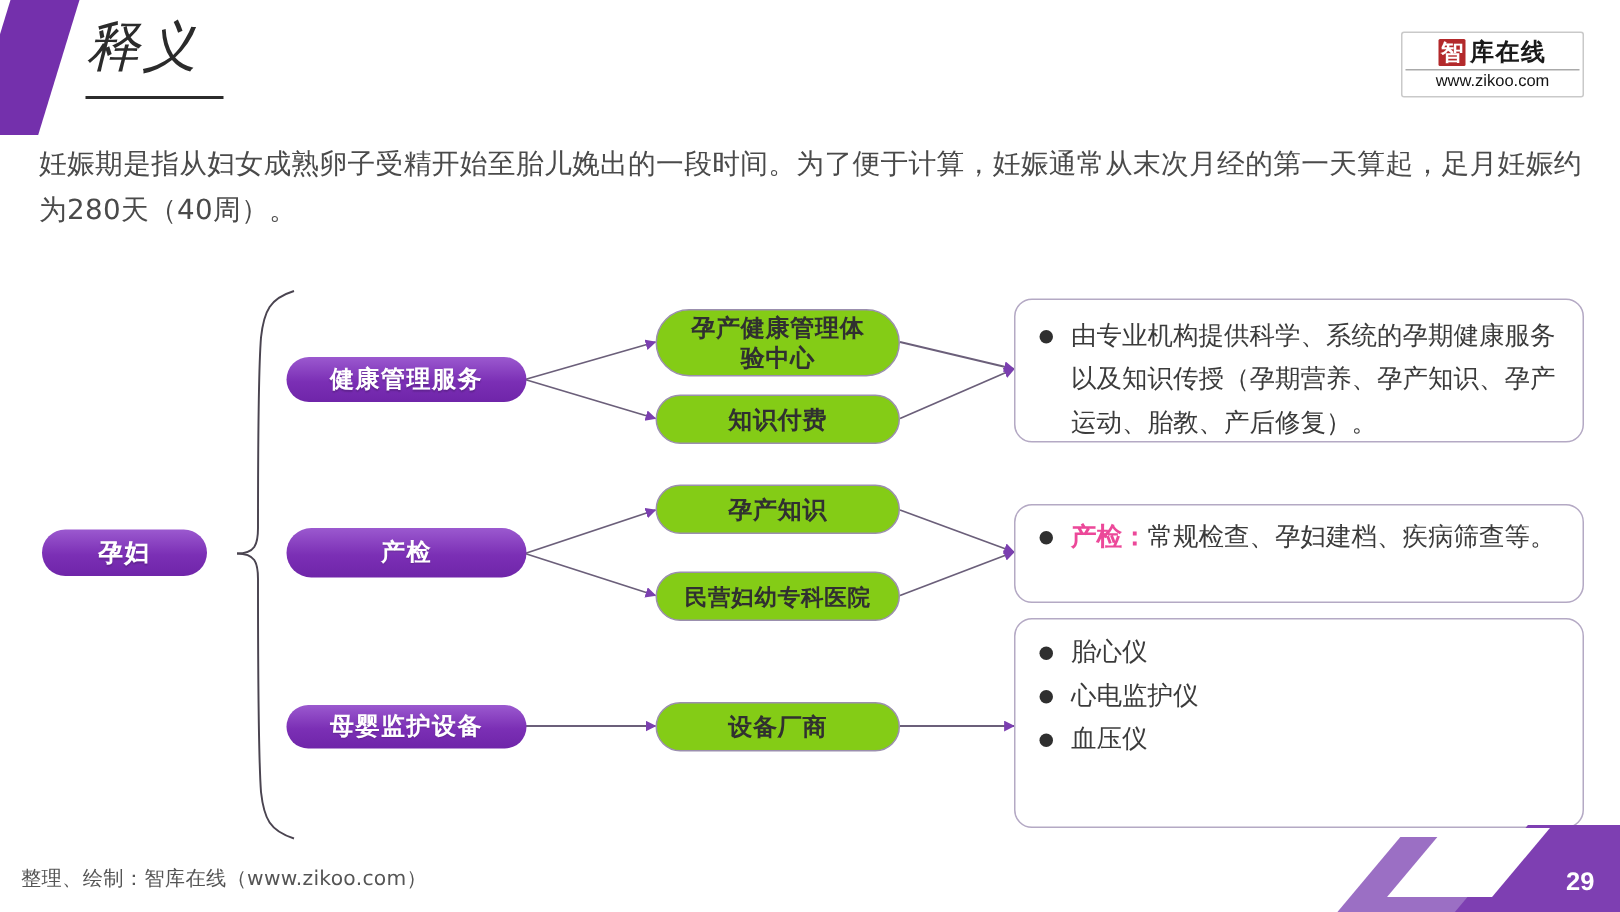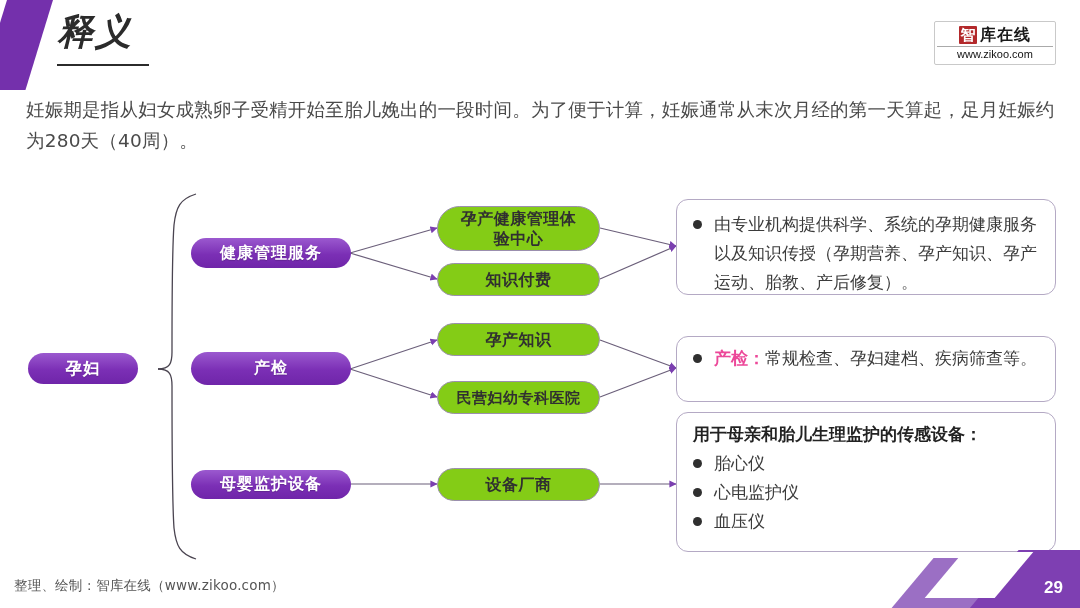--- a/index.html
+++ b/index.html
@@ -27,21 +27,21 @@
     left: -8px; top: -16px;
     width: 46px; height: 130px;
     background: #7430ac;
     transform: skewX(-17deg);
   }
 
   .page-title {
     position: absolute;
     left: 57px; top: 14px;
     font-size: 36px;
-    font-weight: 700;
+    font-weight: 400;
     font-style: italic;
     letter-spacing: 2px;
     color: #2b2b2b;
     font-family: "DejaVu Sans", "Liberation Sans", sans-serif;
     line-height: 1;
   }
   .title-rule {
     position: absolute;
     left: 57px; top: 64px;
     width: 92px; height: 2px;
@@ -310,21 +310,20 @@
 </div>
 
 <div class="card" style="left:676px; top:336px; width:380px; height:66px; padding-top:7px;">
   <div class="line">
     <span class="bullet"></span>
     <span class="txt"><span class="lead">产检：</span><span>常规检查、孕妇建档、疾病筛查等。</span></span>
   </div>
 </div>
 
 <div class="card" style="left:676px; top:412px; width:380px; height:140px; padding-top:8px;">
-  <div class="hdr">用于母亲和胎儿生理监护的传感设备：</div>
   <div class="line">
     <span class="bullet"></span>
     <span class="txt">胎心仪</span>
   </div>
   <div class="line">
     <span class="bullet"></span>
     <span class="txt">心电监护仪</span>
   </div>
   <div class="line">
     <span class="bullet"></span>

